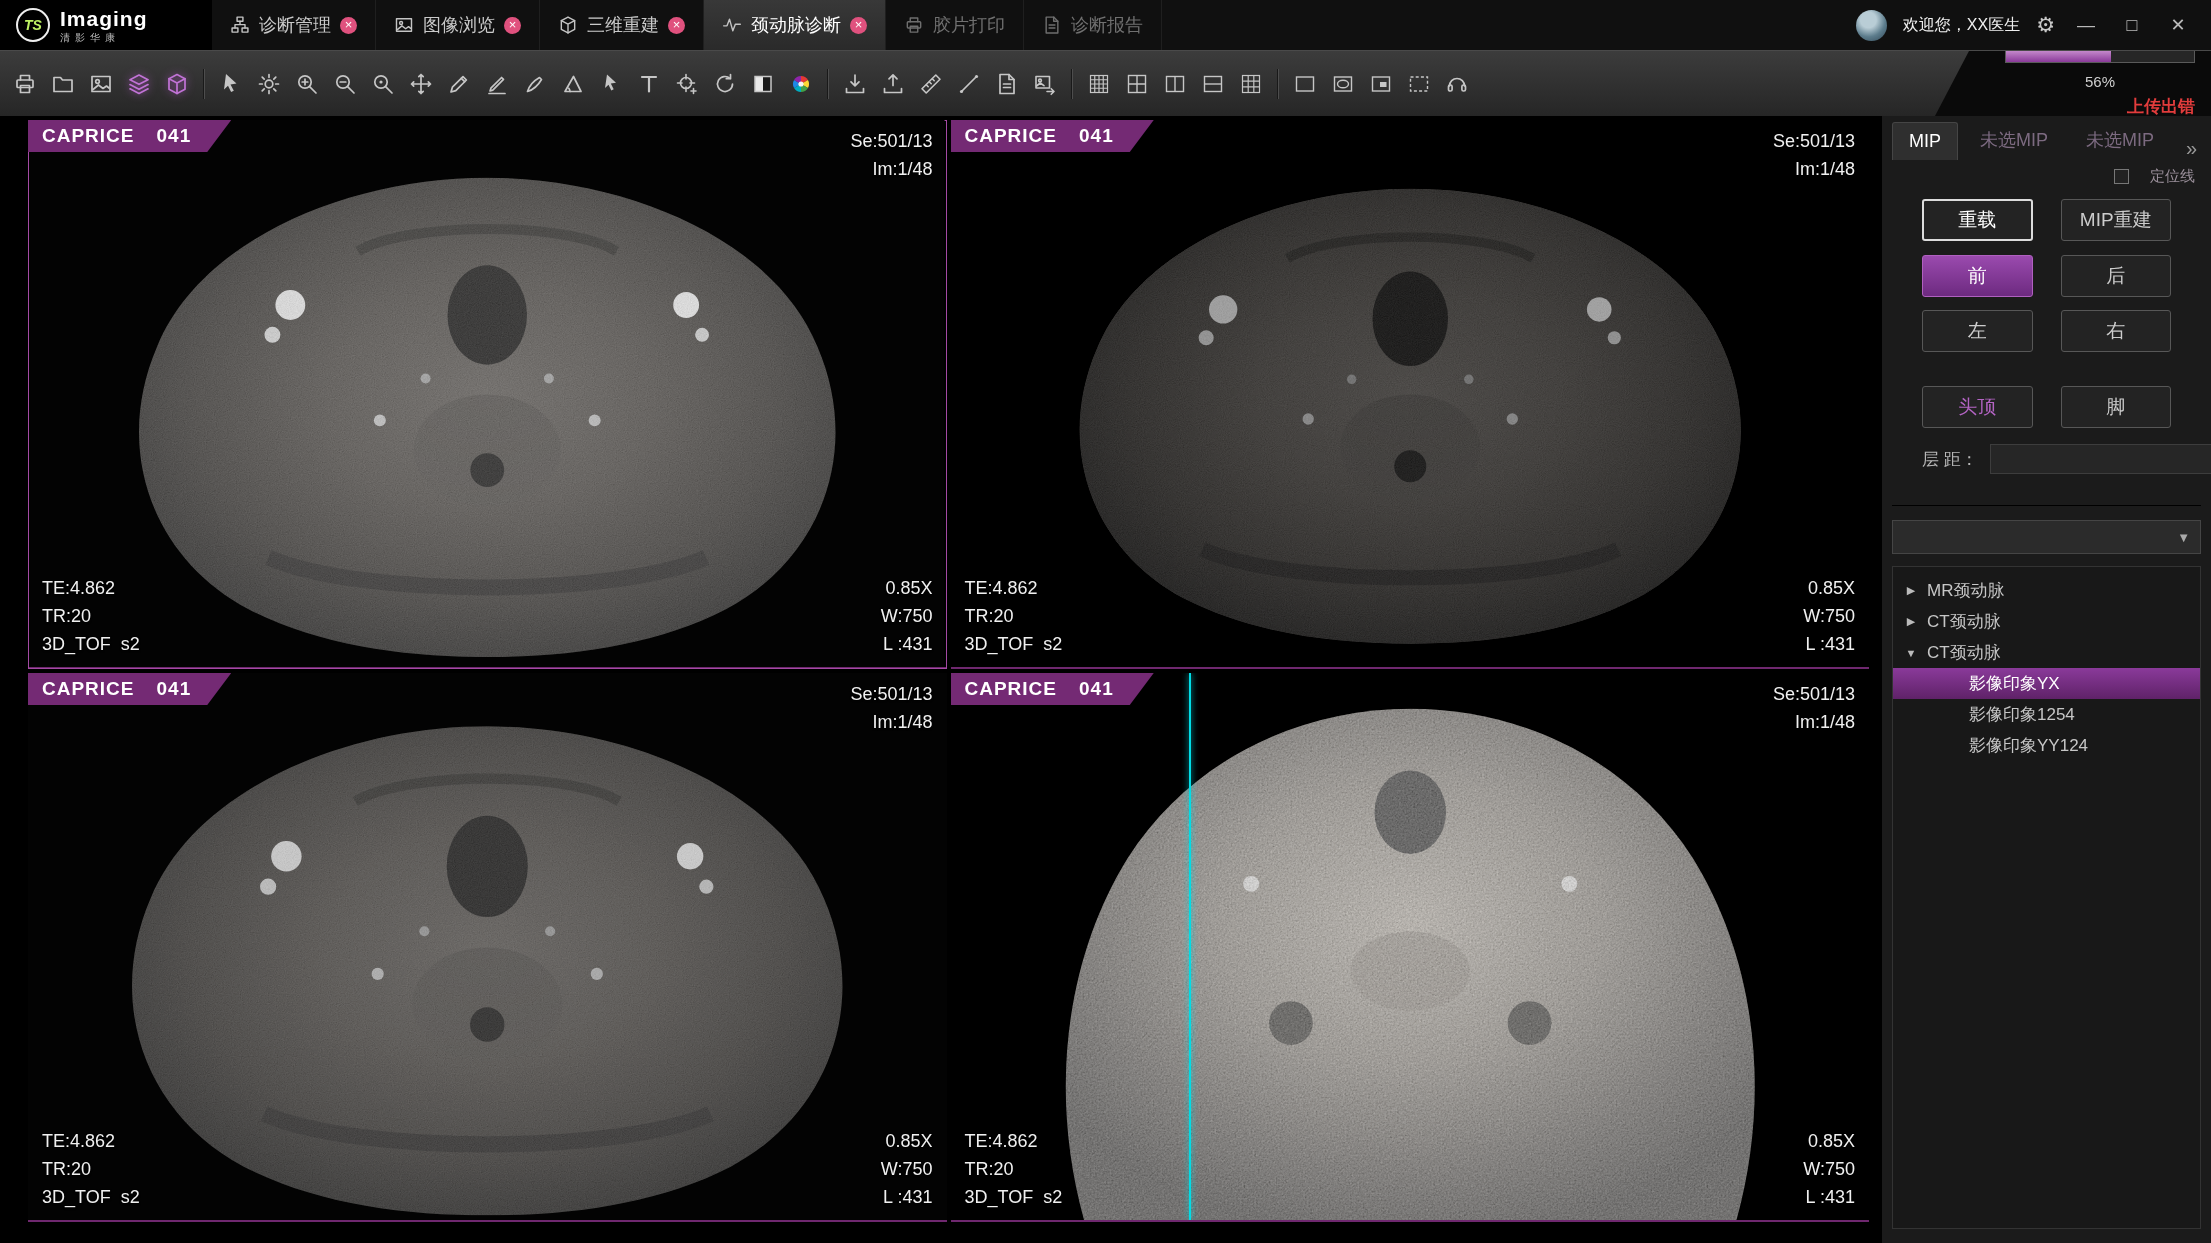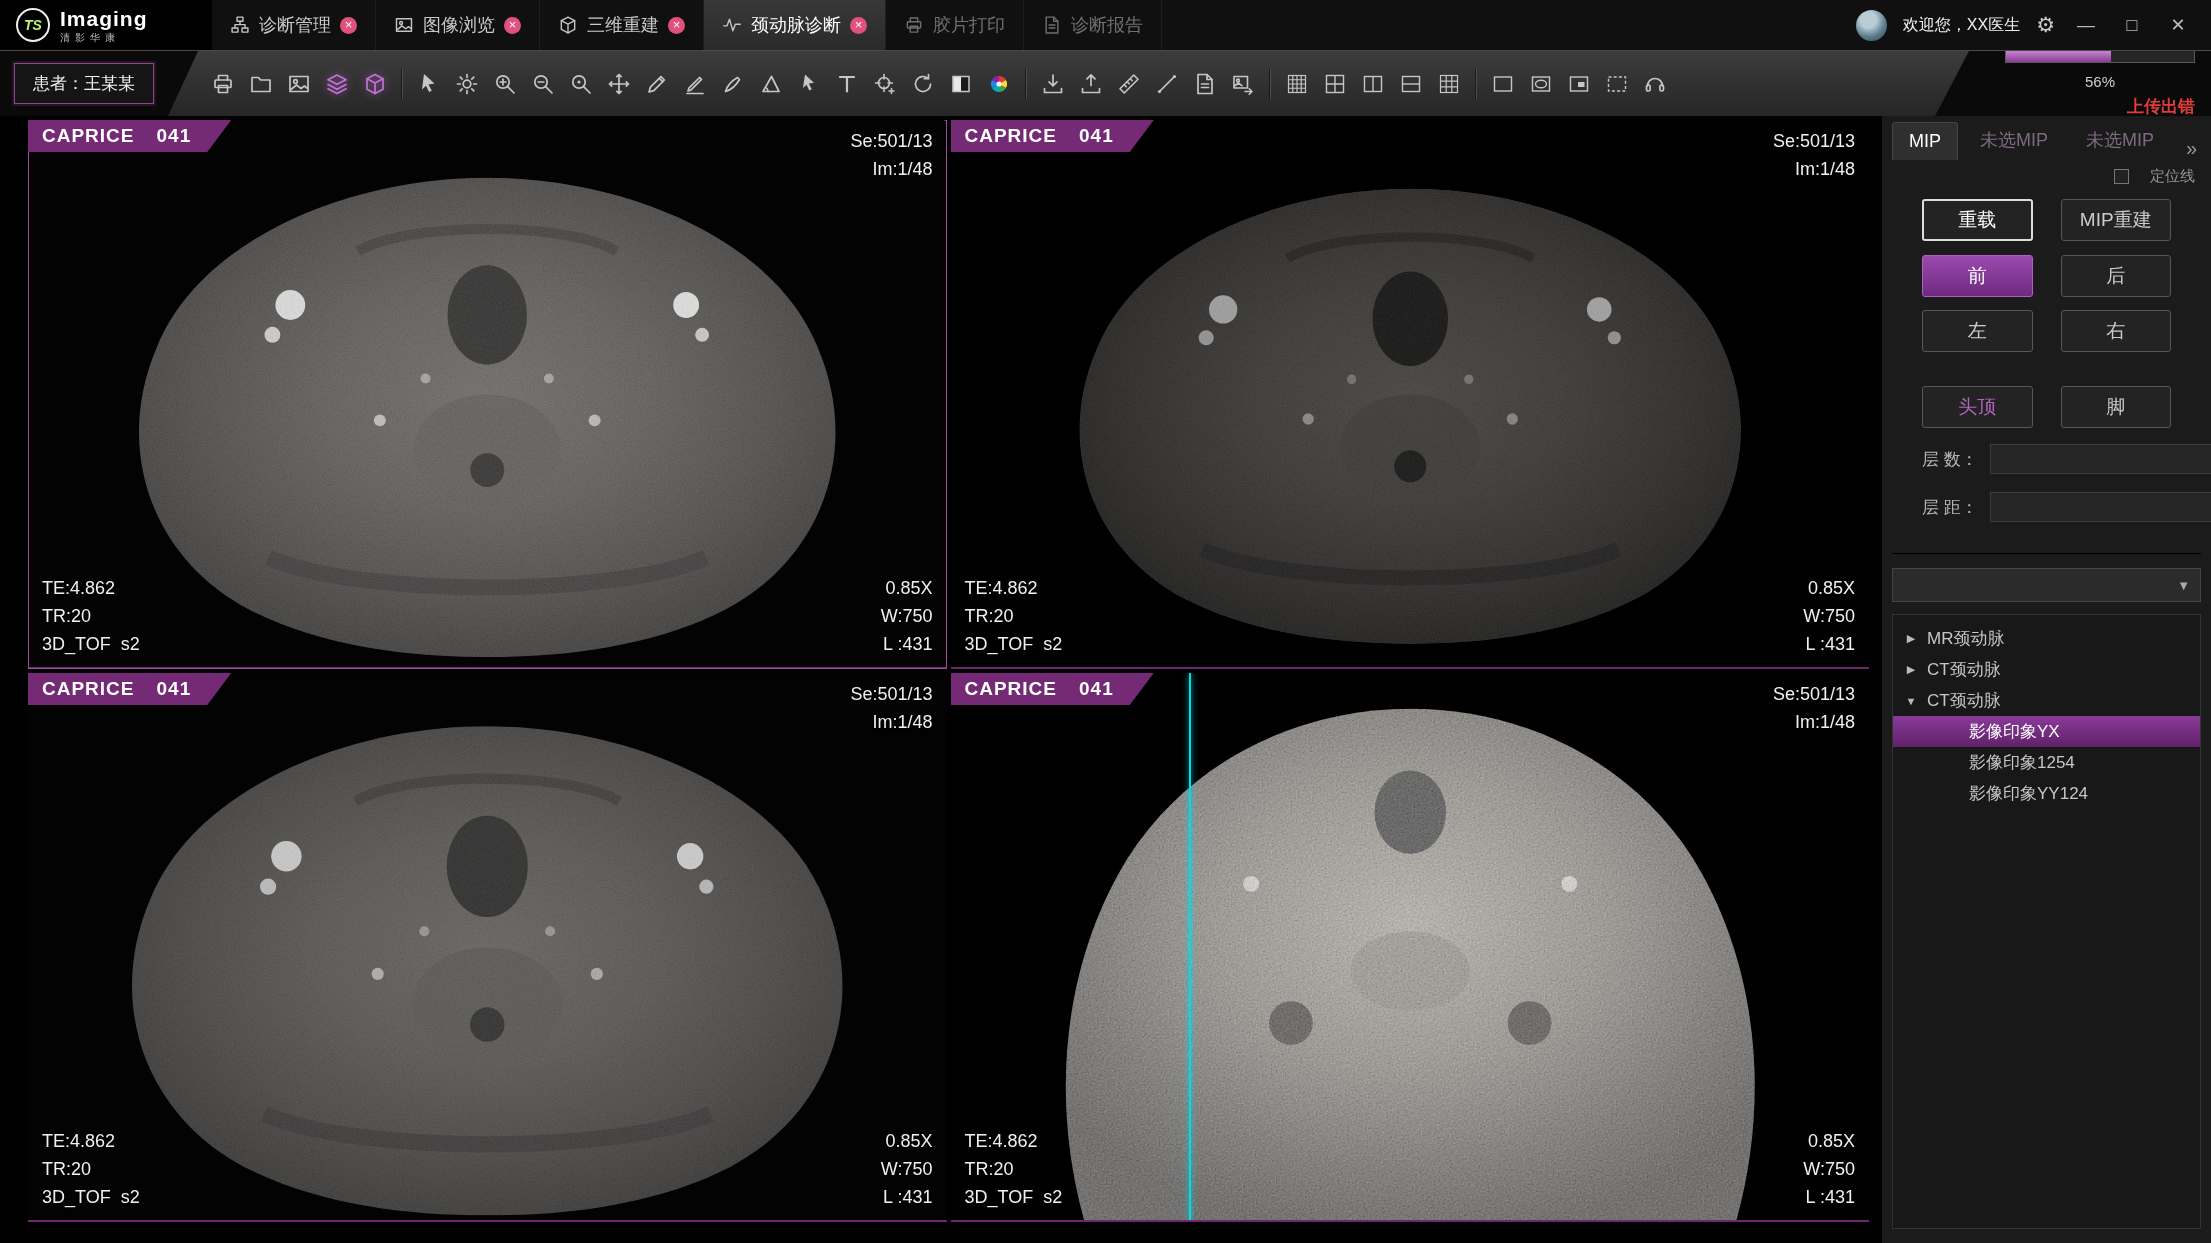--- a/index.html
+++ b/index.html
@@ -473,23 +473,20 @@
     <div class="avatar"></div>
     <span class="welcome">欢迎您，XX医生</span>
     <span class="gear">⚙</span>
     <span class="win-btn">—</span>
     <span class="win-btn">□</span>
     <span class="win-btn">✕</span>
   </div>
 </div>
 
 <div class="toolbar">
-  <div class="tb-left">
-    <div class="patient-box">患者：王某某</div>
-  </div>
   <div class="tools">
       <span class="tool">
         <svg class="ti2">
           <use href="#ic-print"></use>
         </svg>
       </span>
       <span class="tool">
         <svg class="ti2">
           <use href="#ic-folder"></use>
         </svg>
@@ -810,24 +807,20 @@
       <button class="sb-btn active">前</button>
       <button class="sb-btn">后</button>
       <button class="sb-btn">左</button>
       <button class="sb-btn">右</button>
     </div>
     <div class="btn-grid gap-top">
       <button class="sb-btn purple-text">头顶</button>
       <button class="sb-btn">脚</button>
     </div>
     <div>
-        <div class="field-row">
-        <span class="field-label">层 数：</span>
-        <input class="field-input" value="" style="">
-      </div>
         <div class="field-row">
         <span class="field-label">层 距：</span>
         <input class="field-input" value="" style="">
       </div>
       </div>
     <div class="sb-lower">
       <div class="dropdown">
         <span class="dd-value"></span>
         <span class="dd-caret">▼</span>
       </div>

